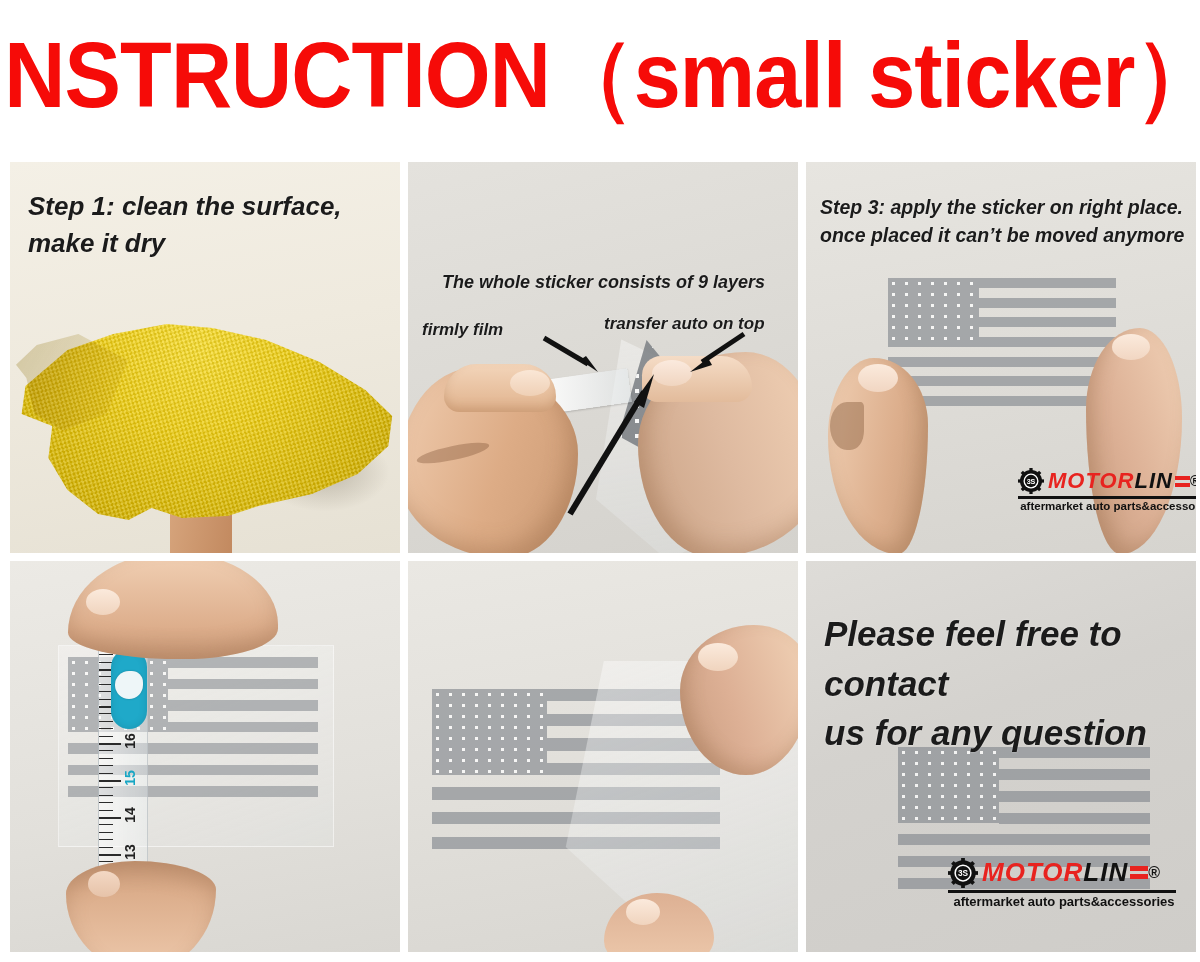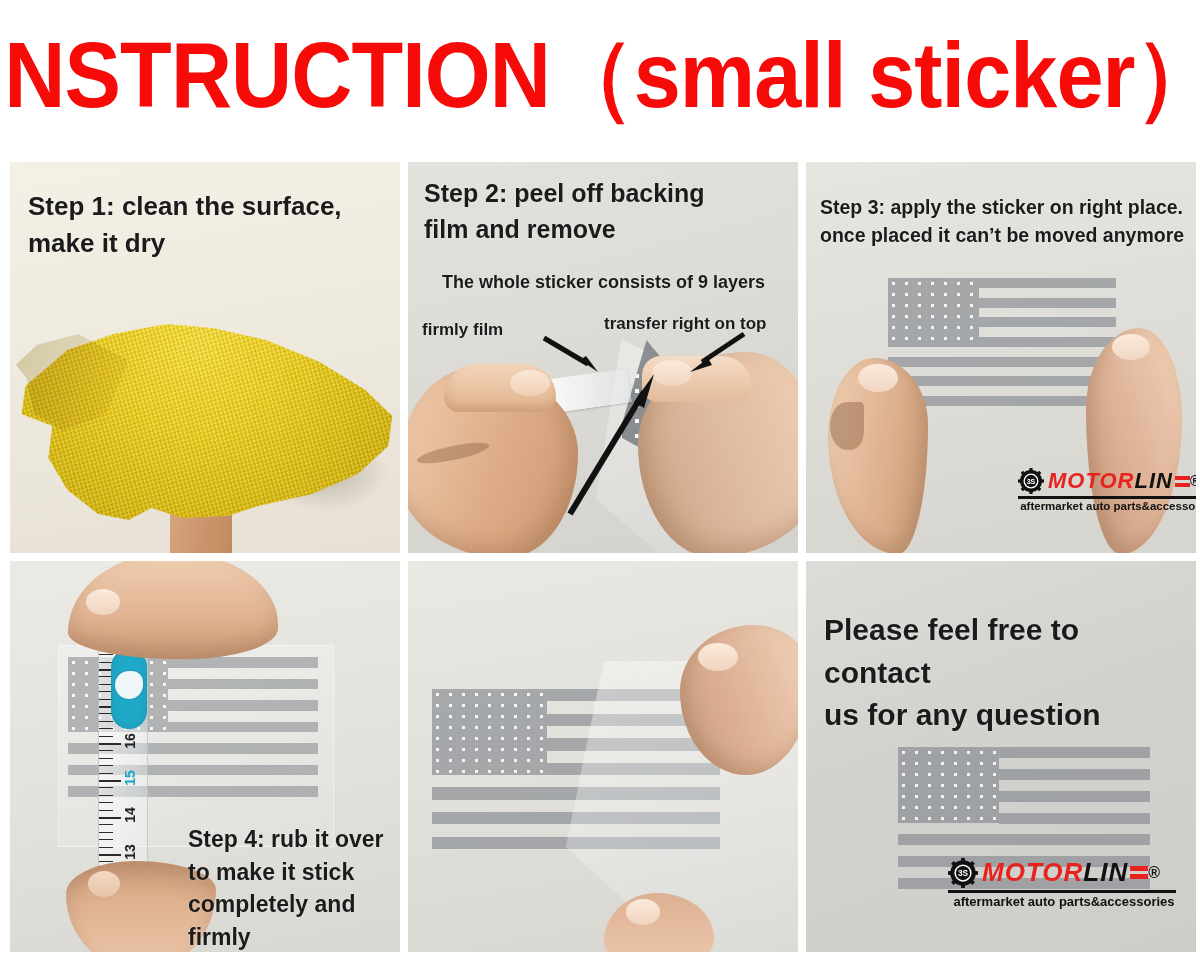--- a/index.html
+++ b/index.html
@@ -43,20 +43,21 @@
   }
 
   
   .ptext{
     position:absolute;z-index:30;
     color:#1b1b1b;
     font-weight:bold;
     line-height:1.42;
     text-shadow:0 0 2px rgba(255,255,255,.55);
     white-space:pre-line;
+    font-style:italic;
   }
 
   
   .p1{background:linear-gradient(170deg,#f4f0e6 0%,#efeade 45%,#e6e1d4 100%);}
   .p1 .ptext{left:18px;top:26px;font-size:26px;width:360px;}
   .cloth-wrap{position:absolute;left:0;top:150px;width:390px;height:241px;}
   .arm{
     position:absolute;left:160px;top:150px;width:62px;height:95px;
     background:linear-gradient(100deg,#d8a77f,#c2895f);
     border-radius:6px 6px 3px 3px;
@@ -310,21 +311,21 @@
     border-radius:48% 52% 50% 50% / 60% 56% 44% 40%;
     z-index:24;
   }
   .p5-hand-b .nail{
     position:absolute;left:22px;top:6px;width:34px;height:26px;
     background:linear-gradient(180deg,#fbeadc,#f0d4be);border-radius:50%;
   }
 
   
   .p6{background:linear-gradient(160deg,#dedcd8 0%,#d4d2ce 40%,#cfcdc9 100%);}
-  .p6 .ptext{left:18px;top:48px;font-size:30px;width:360px;}
+  .p6 .ptext{left:18px;top:48px;font-size:35px;width:360px;}
   .p6 .flag{left:92px;top:186px;width:252px;height:142px;opacity:.74;}
 </style>
 </head>
 <body>
 
 <div id="title-bar">
   <div id="title-text">INSTRUCTION（small sticker）</div>
 </div>
 
 <div id="grid">
@@ -368,25 +369,23 @@
         <polygon points="8,42 26,28 30,35" fill="#111"></polygon>
       </svg>
     </div>
     <div class="arrow" style="left:150px;top:206px;">
       <svg width="104" height="150" viewBox="0 0 104 150">
         <line x1="12" y1="146" x2="86" y2="24" stroke="#111" stroke-width="6"></line>
         <polygon points="96,6 76,34 86,40" fill="#111"></polygon>
       </svg>
     </div>
 
-    <div class="ptext hdr">Step 2: peel off  backing
-film and remove</div>
     <div class="ptext sub">The whole sticker consists of 9 layers</div>
     <div class="ptext lbl-bf">firmly film</div>
-    <div class="ptext lbl-tt">transfer right on top</div>
+    <div class="ptext lbl-tt">transfer auto on top</div>
   </div>
 
   <div class="panel p3">
     <div class="flag">
       <div class="canton"></div>
       <div class="stripe" style="left:40%;top:0;width:60%;height:7.7%;"></div>
       <div class="stripe" style="left:40%;top:15.4%;width:60%;height:7.7%;"></div>
       <div class="stripe" style="left:40%;top:30.8%;width:60%;height:7.7%;"></div>
       <div class="stripe" style="left:40%;top:46.2%;width:60%;height:7.7%;"></div>
       <div class="stripe" style="left:0;top:61.5%;width:100%;height:7.7%;"></div>
@@ -472,23 +471,20 @@
       <div class="rnum teal" style="top:330px;">10</div>
     </div>
 
     <div class="p4-hand-top">
       <div class="nail"></div>
     </div>
     <div class="p4-hand-bot">
       <div class="nail"></div>
     </div>
 
-    <div class="ptext">Step 4: rub it over
- to make it stick
-completely and firmly</div>
   </div>
 
   <div class="panel p5">
     <div class="flag">
       <div class="canton"></div>
       <div class="stripe" style="left:40%;top:0;width:60%;height:7.7%;"></div>
       <div class="stripe" style="left:40%;top:15.4%;width:60%;height:7.7%;"></div>
       <div class="stripe" style="left:40%;top:30.8%;width:60%;height:7.7%;"></div>
       <div class="stripe" style="left:40%;top:46.2%;width:60%;height:7.7%;"></div>
       <div class="stripe" style="left:0;top:61.5%;width:100%;height:7.7%;"></div>

